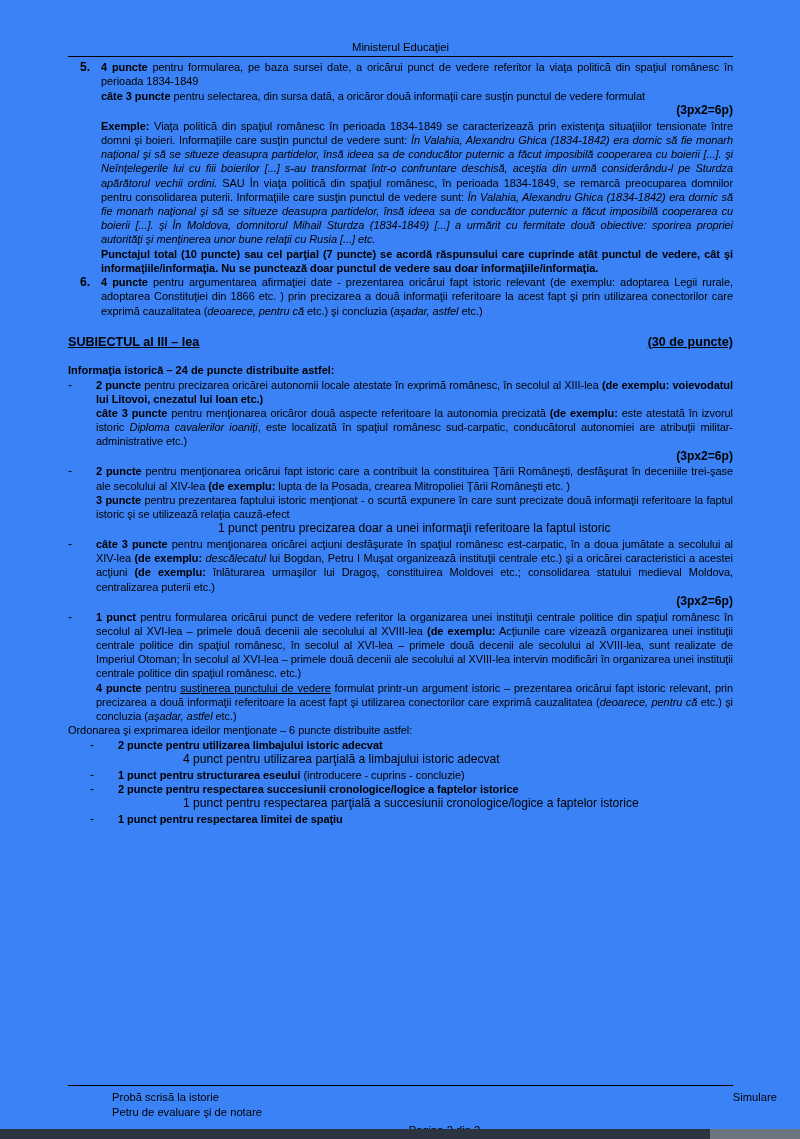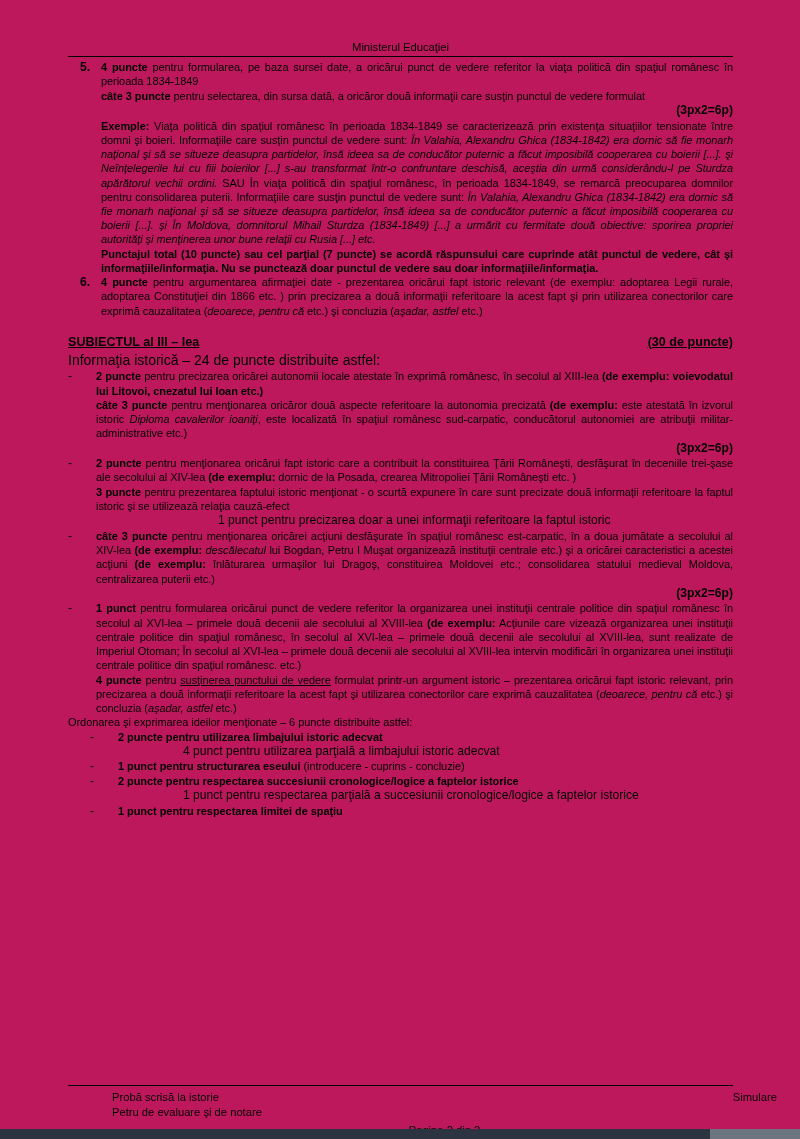--- a/index.html
+++ b/index.html
@@ -14,21 +14,21 @@
     font-family: "Liberation Sans", sans-serif;
     color: #000000;
     overflow: hidden;
   }
 
   .page {
     position: absolute;
     left: 0; top: 0;
     width: 800px;
     height: 1129px;
-    background: #be185d;
+    background: #3b82f6;
     box-sizing: border-box;
   }
 
   .content {
     position: absolute;
     left: 68px;
     top: 40px;
     width: 665px;
   }
 
@@ -95,24 +95,24 @@
     align-items: baseline;
     font-size: 12.6px;
     font-weight: bold;
     line-height: 1.3;
     margin-top: 16px;
   }
   .subject-head .s-left { text-decoration: underline; }
   .subject-head .s-right { text-decoration: underline; }
 
   .section-head {
-    font-size: 14px;
-    font-weight: normal;
+    font-size: 11px;
+    font-weight: bold;
     line-height: 1.3;
-    margin-top: 1px;
+    margin-top: 13px;
   }
 
   
   .dash-item {
     position: relative;
     padding-left: 28px;
   }
   .dash-item > .dash {
     position: absolute;
     left: 0;
@@ -250,21 +250,21 @@
       </div>
       <div class="blk">
         <b>câte 3 puncte</b><span> pentru menţionarea oricăror două aspecte referitoare la autonomia precizată </span><b>(de exemplu:</b><span> este atestată în izvorul istoric </span><i>Diploma cavalerilor ioaniţi</i><span>, este localizată în spaţiul românesc sud-carpatic, conducătorul autonomiei are atribuţii militar-administrative etc.)</span>
       </div>
       <span class="score-right">(3px2=6p)</span>
     </div>
 
     <div class="dash-item">
       <span class="dash">-</span>
       <div class="blk">
-        <b>2 puncte</b><span> pentru menţionarea oricărui fapt istoric care a contribuit la constituirea Ţării Româneşti, desfăşurat în deceniile trei-şase ale secolului al XIV-lea </span><b>(de exemplu:</b><span> dornic de la Posada, crearea Mitropoliei Ţării Româneşti etc. )</span>
+        <b>2 puncte</b><span> pentru menţionarea oricărui fapt istoric care a contribuit la constituirea Ţării Româneşti, desfăşurat în deceniile trei-şase ale secolului al XIV-lea </span><b>(de exemplu:</b><span> lupta de la Posada, crearea Mitropoliei Ţării Româneşti etc. )</span>
       </div>
       <div class="blk">
         <b>3 puncte</b><span> pentru prezentarea faptului istoric menţionat - o scurtă expunere în care sunt precizate două informaţii referitoare la faptul istoric şi se utilizează relaţia cauză-efect</span>
       </div>
       <div class="sub-indent">1 punct pentru precizarea doar a unei informaţii referitoare la faptul istoric</div>
     </div>
 
     <div class="dash-item">
       <span class="dash">-</span>
       <div class="blk">

